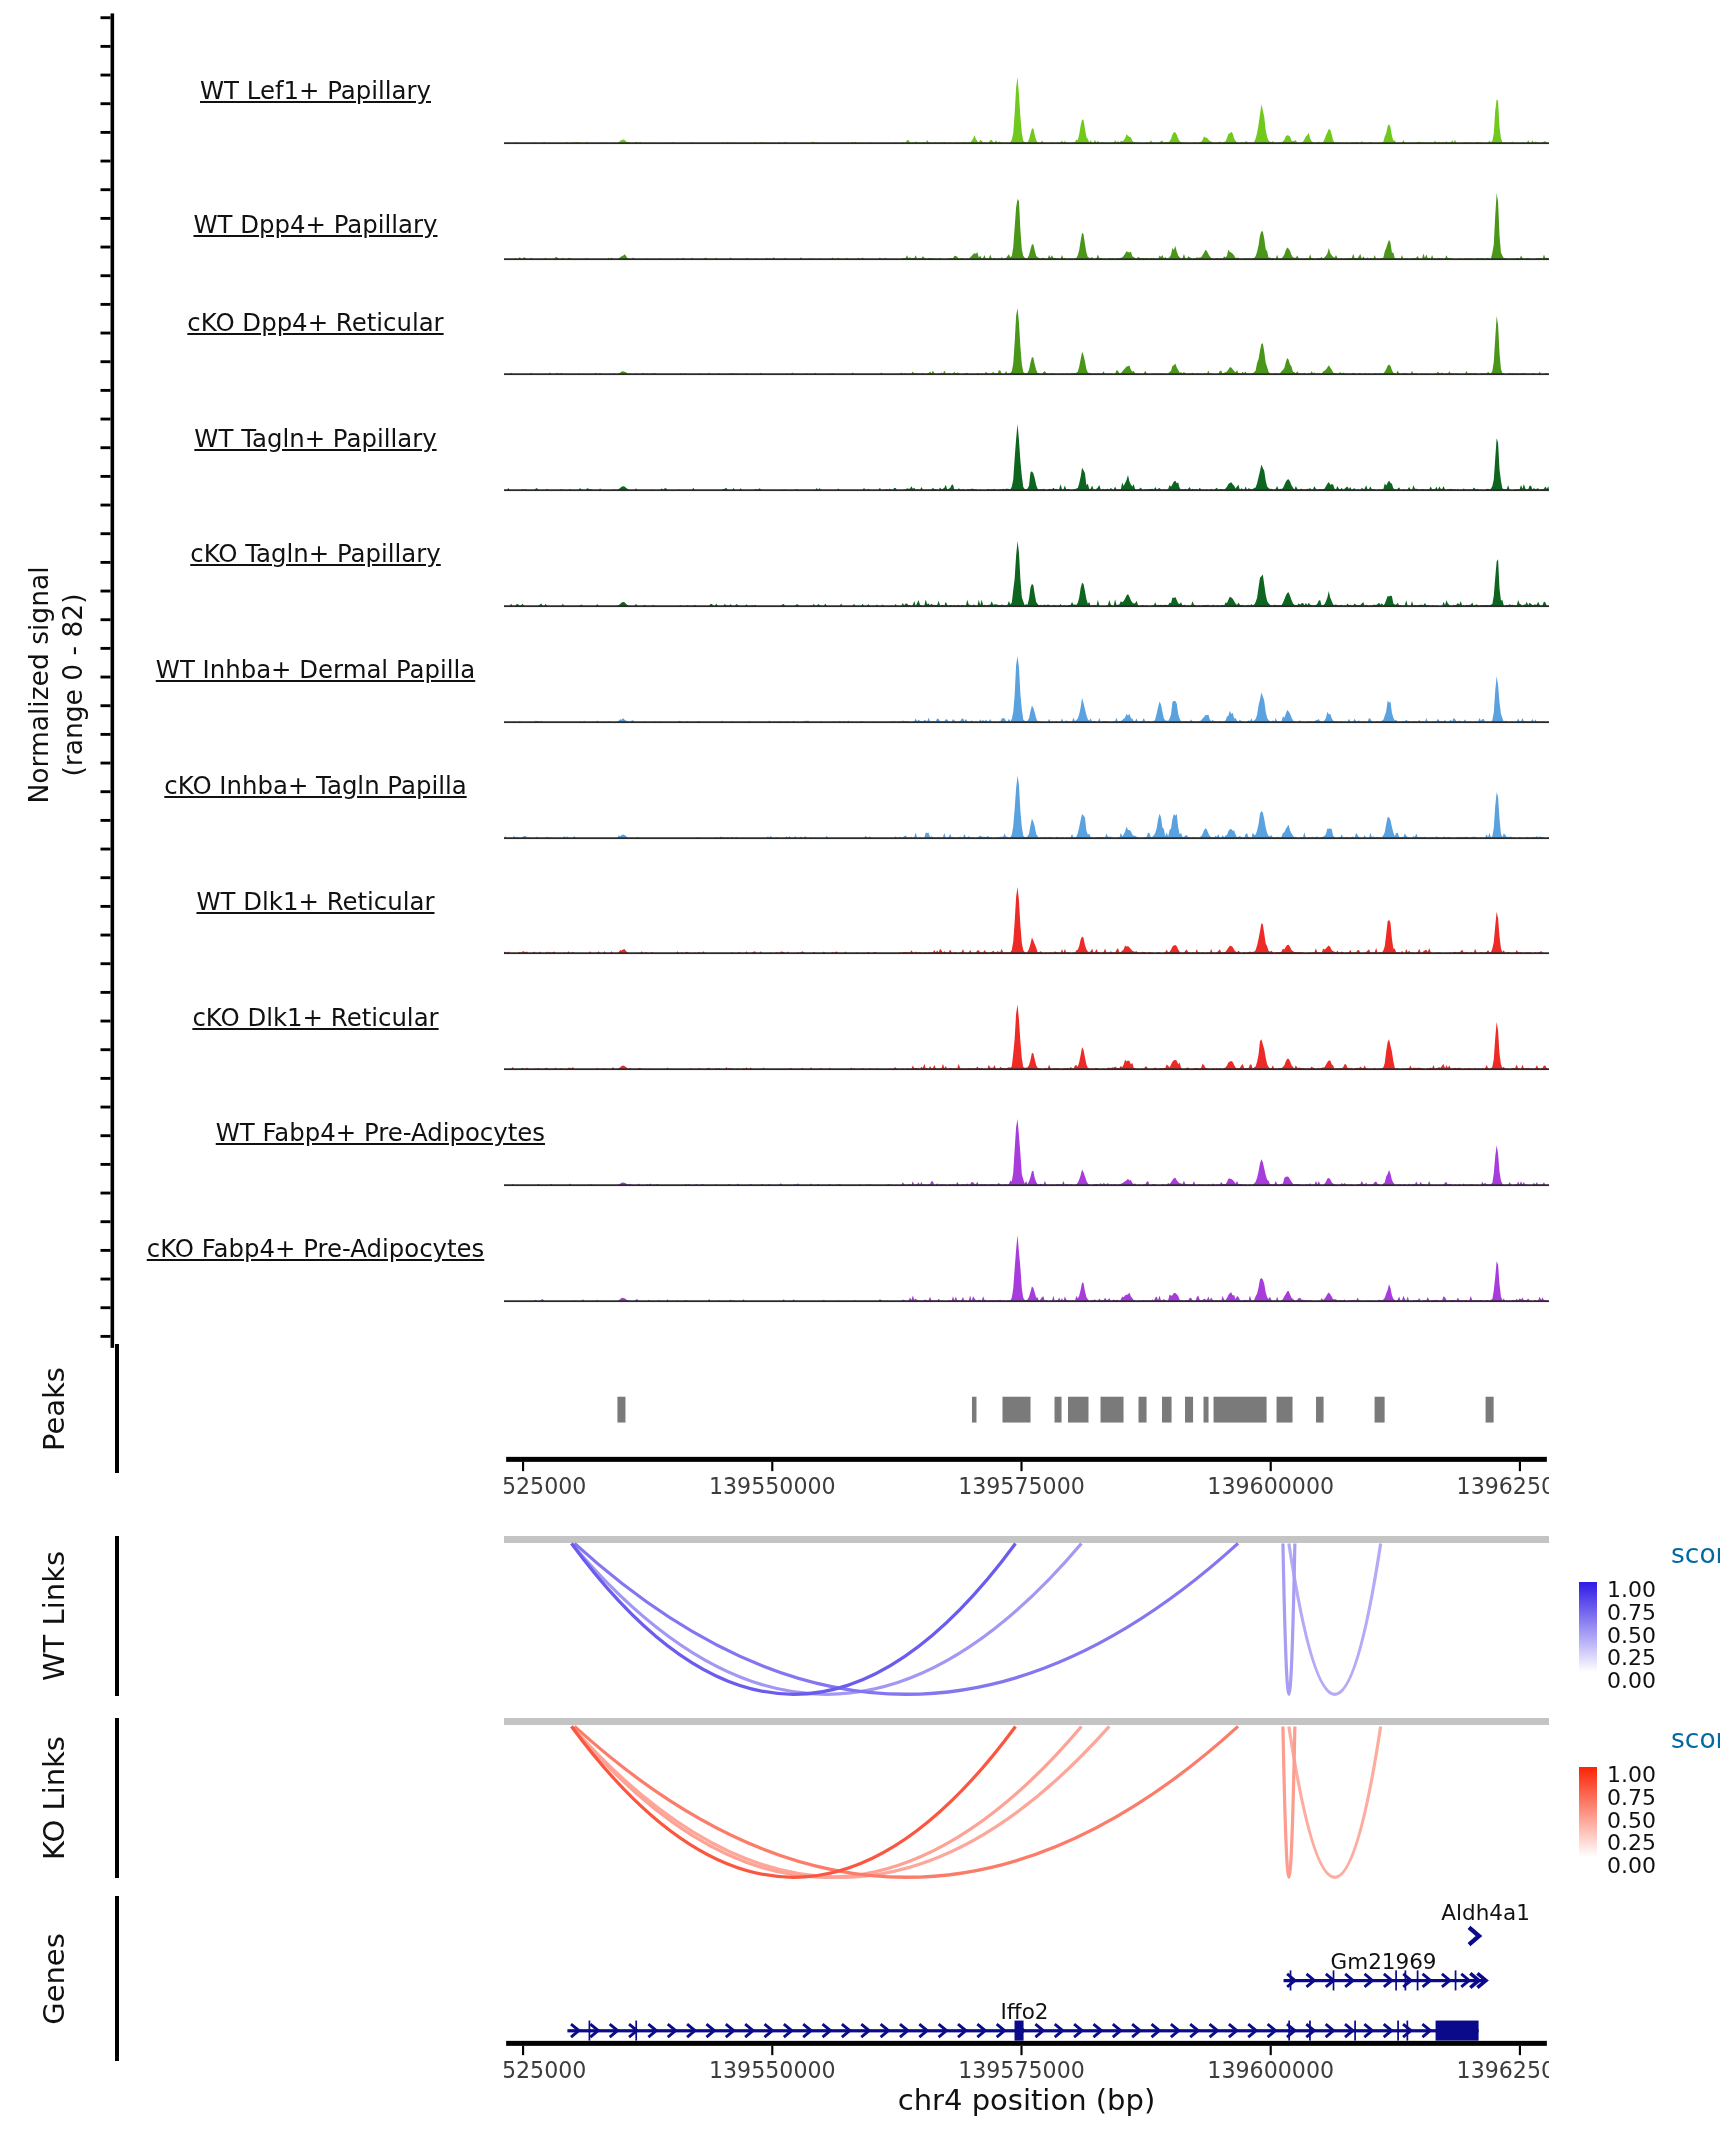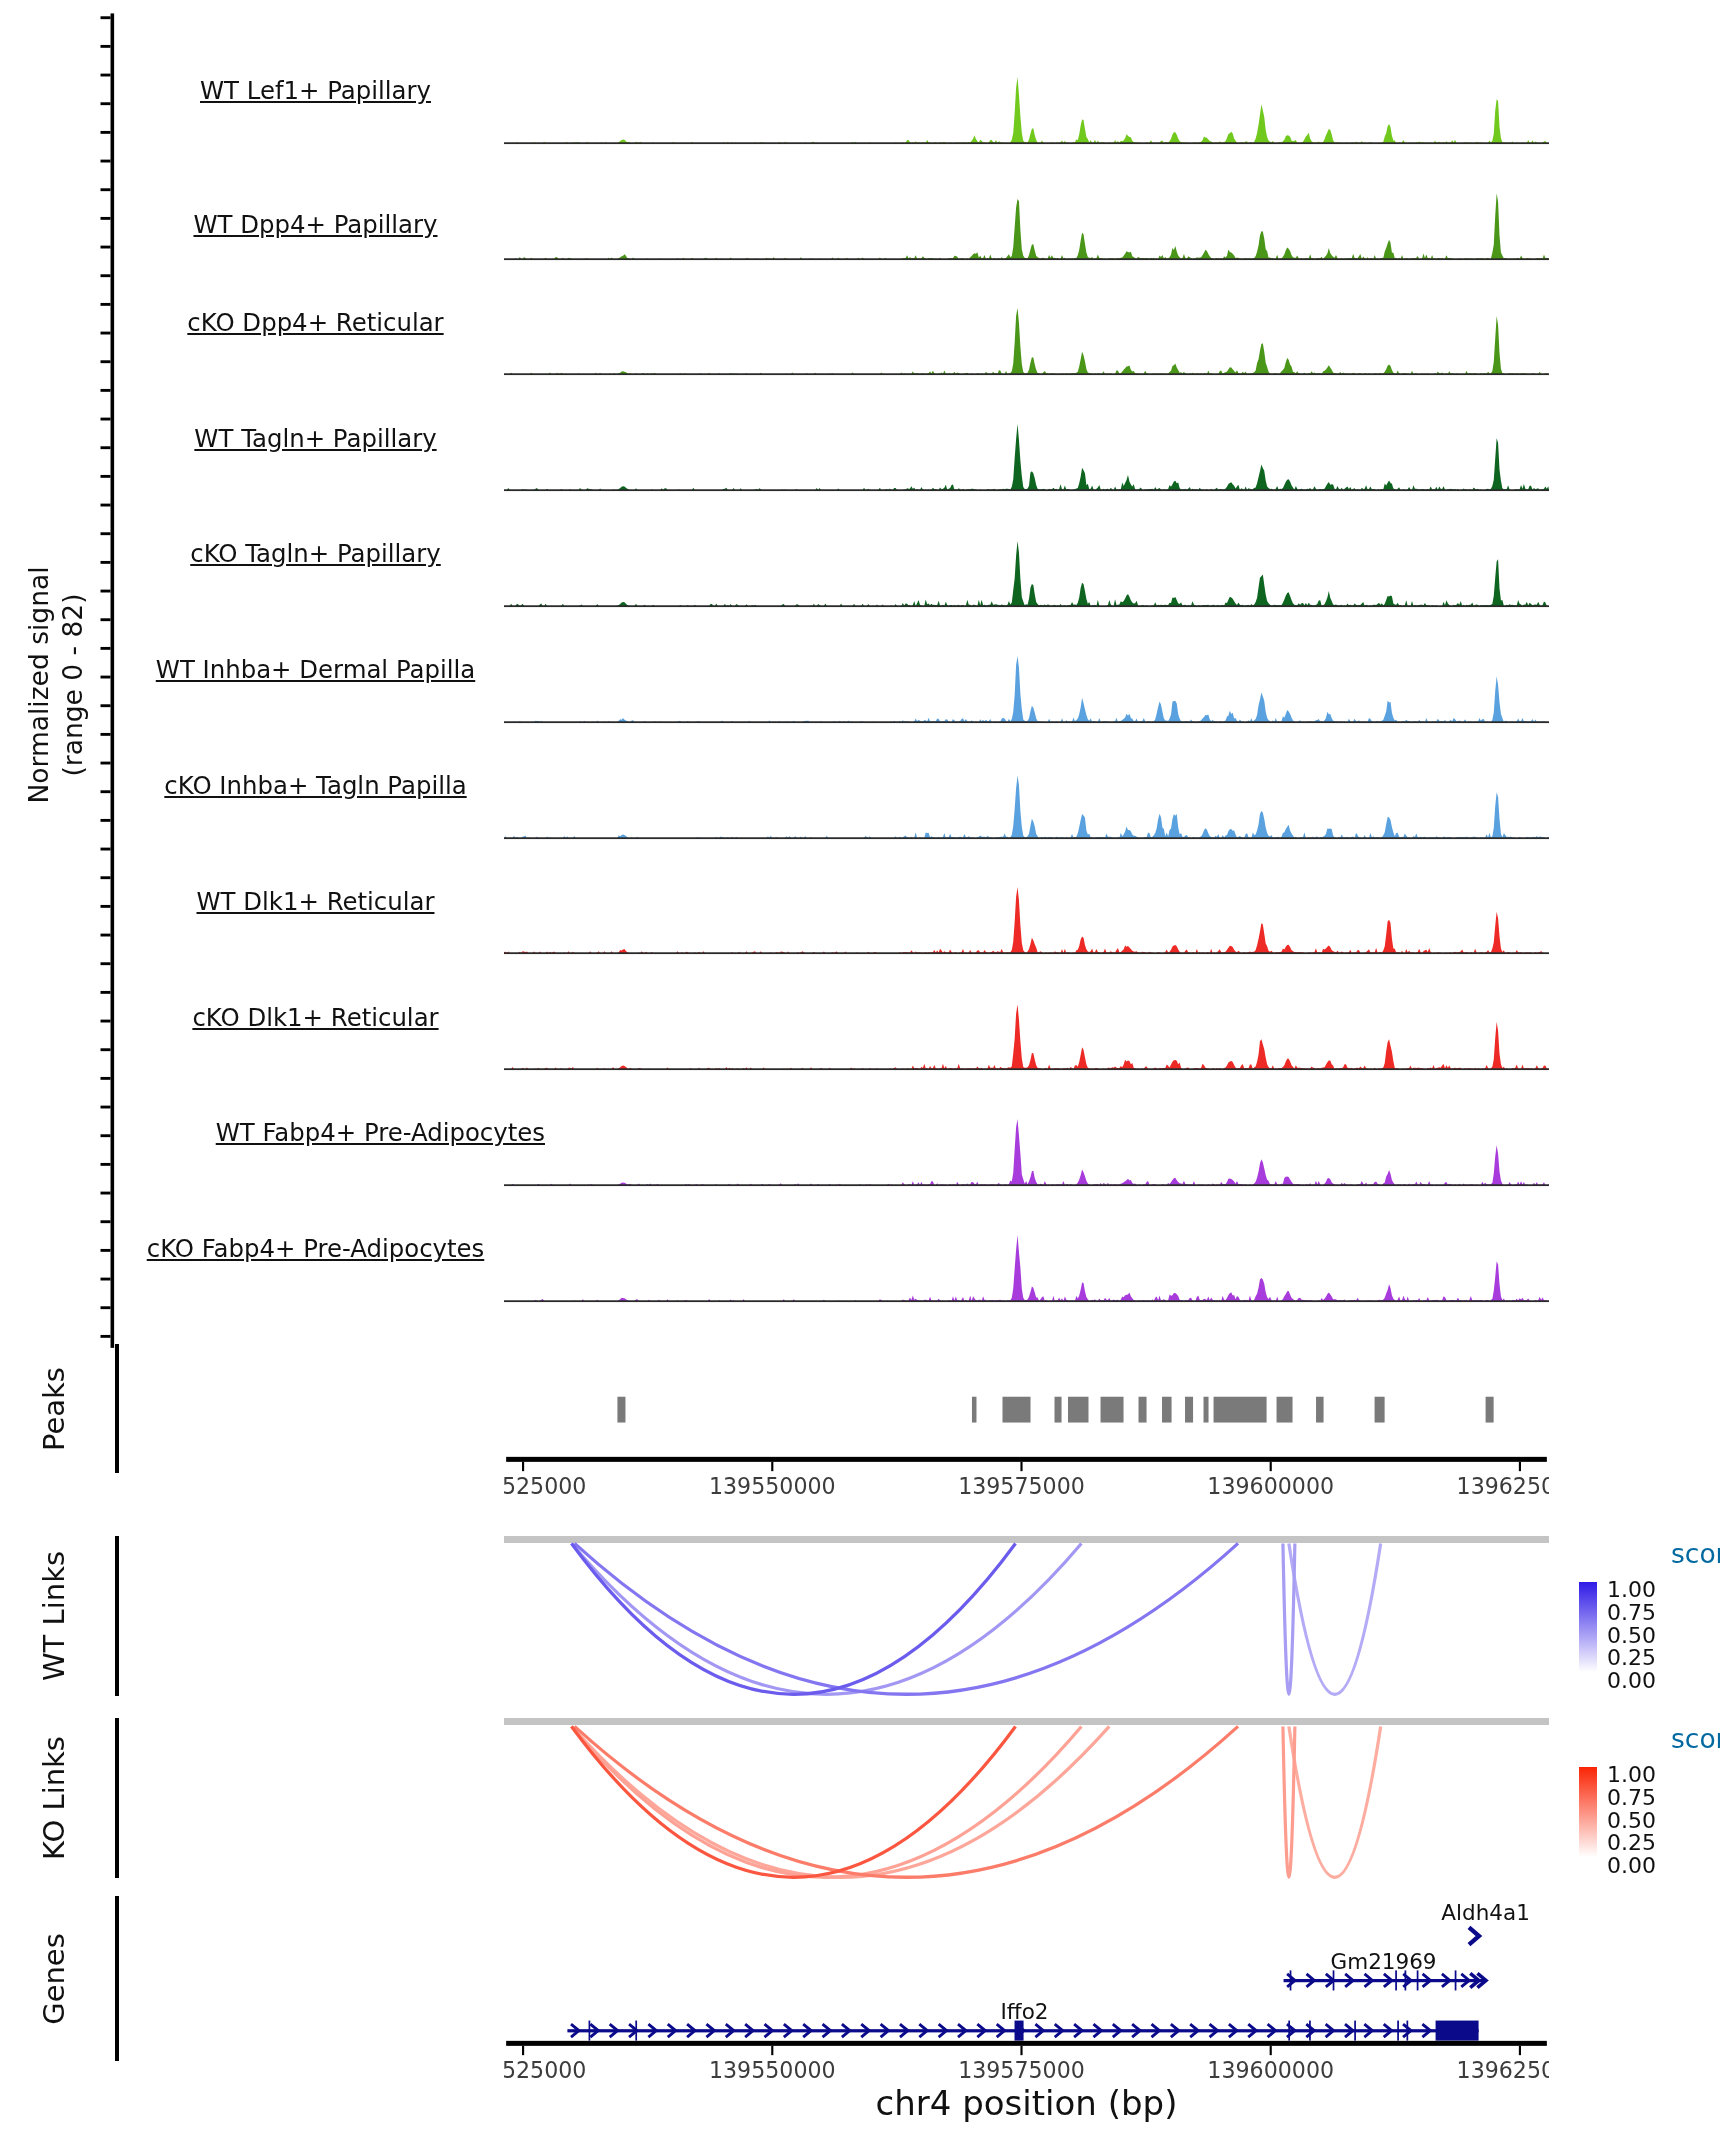--- a/index.html
+++ b/index.html
@@ -13,21 +13,21 @@
   .side-line{position:absolute;left:115px;width:3.6px;background:#000;}
   #ylab-box{position:absolute;left:5.7px;top:172px;width:100px;height:1025px;
             display:flex;align-items:center;justify-content:center;}
   #ylab-rot{transform:rotate(-90deg);white-space:nowrap;text-align:center;
             font-size:26.5px;color:#111;line-height:34px;}
   .link-bar{position:absolute;left:504px;width:1045px;height:6.5px;background:#c4c4c4;}
   .legend-title{position:absolute;left:1671px;font-size:26.5px;color:#0369a1;}
   .legend-bar{position:absolute;left:1579px;width:18px;height:90px;}
   .legend-tick{position:absolute;left:1607px;font-size:22px;color:#111;line-height:22px;margin-top:8px;}
   .axis-title{position:absolute;left:504px;width:1045px;text-align:center;
-              font-size:34px;color:#111;}
+              font-size:29px;color:#111;}
   svg text{font-family:"DejaVu Sans","Liberation Sans",sans-serif;}
 </style>
 </head>
 <body>
 
 <div id="canvas">
 
   <div id="ylab-box">
     <div id="ylab-rot">
       <div>Normalized signal</div>

